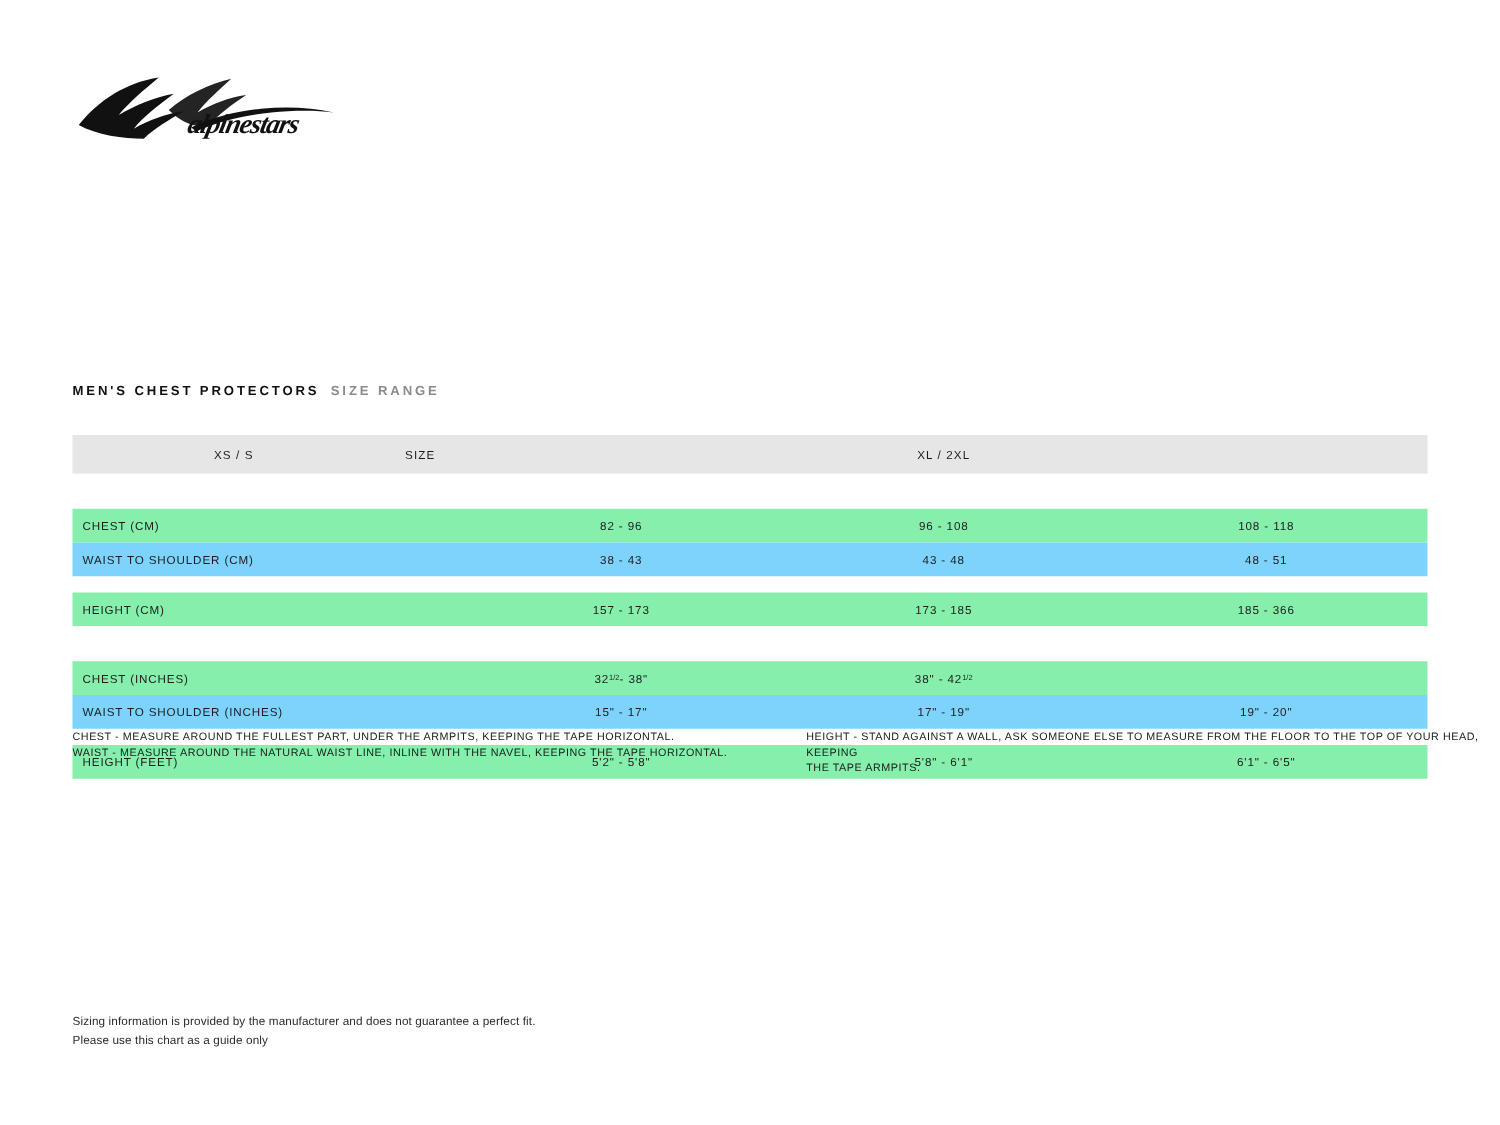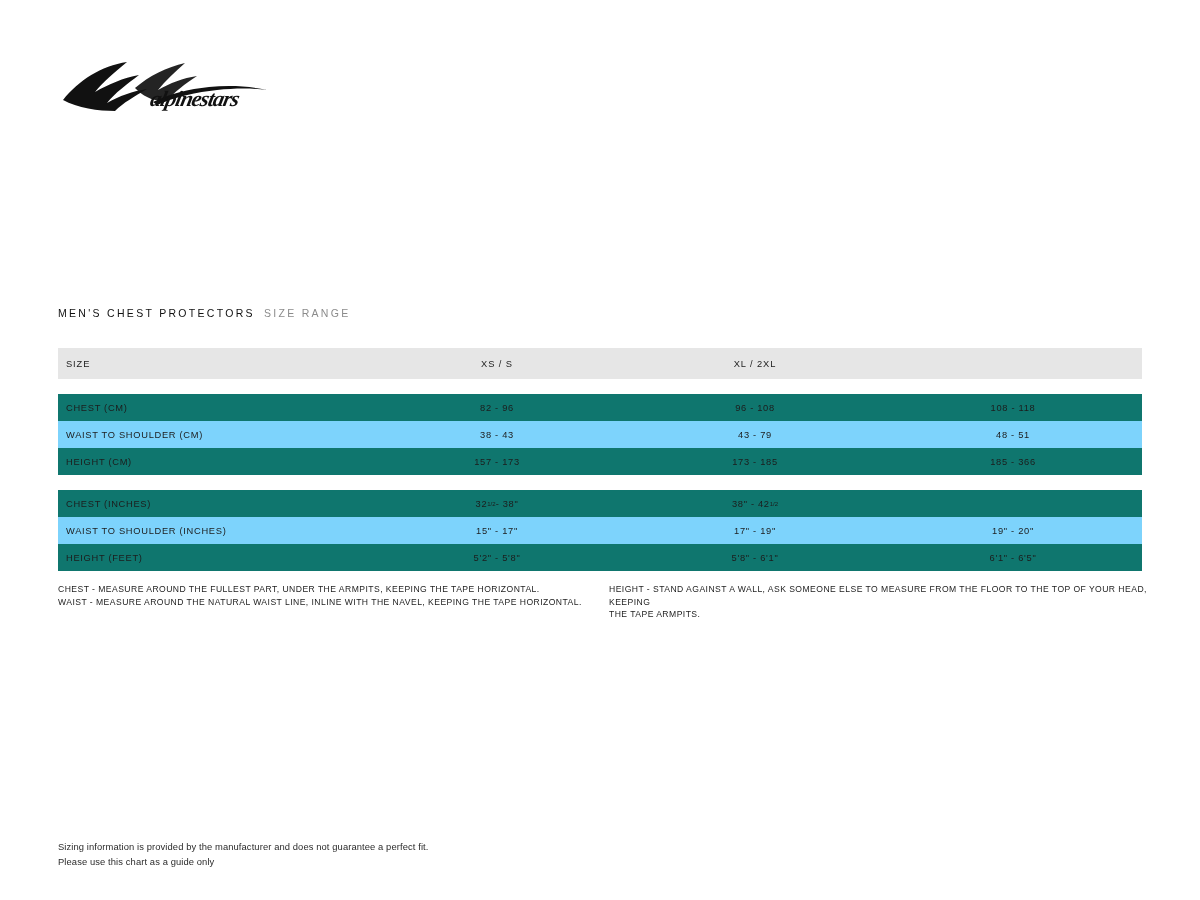--- a/index.html
+++ b/index.html
@@ -30,27 +30,27 @@
   .title-row {
     position: absolute;
     left: 58px;
     top: 307px;
     display: flex;
     align-items: baseline;
     gap: 9px;
   }
   .title-main {
     font-size: 10.5px;
-    font-weight: normal;
+    font-weight: bold;
     letter-spacing: 2.3px;
     color: #111;
   }
   .title-sub {
     font-size: 10.5px;
-    font-weight: normal;
+    font-weight: bold;
     letter-spacing: 2.3px;
     color: #8b8b8b;
   }
 
   
   .table {
     position: absolute;
     left: 58px;
     top: 348px;
     width: 1084px;
@@ -58,21 +58,22 @@
   .row {
     display: flex;
     width: 100%;
     box-sizing: border-box;
   }
   .row.head {
     background: #e6e6e6;
     height: 31px;
   }
   .row.shaded {
-    background: #0f766e;
+    background: #86efac;
+    margin-top: 13px;
   }
   .row.plain {
     background: #7dd3fc;
   }
   .row.data {
     height: 27px;
   }
   .cell {
     display: flex;
     align-items: center;
@@ -108,27 +109,27 @@
   
   .notes {
     position: absolute;
     top: 583px;
     font-size: 8.6px;
     line-height: 12.6px;
     letter-spacing: 0.45px;
     color: #1c1c1c;
   }
   .notes-left { left: 58px; width: 540px; }
-  .notes-right { left: 609px; width: 540px; }
+  .notes-right { left: 645px; width: 540px; }
 
   
   .disclaimer {
     position: absolute;
     left: 58px;
-    top: 840px;
+    top: 810px;
     font-size: 9.4px;
     line-height: 14.5px;
     color: #2b2b2b;
     letter-spacing: 0.1px;
   }
 </style>
 </head>
 <body>
 
 <div class="logo-wrap">
@@ -147,38 +148,38 @@
 </div>
 
 <div class="title-row">
   <span class="title-main">MEN'S CHEST PROTECTORS</span>
   <span class="title-sub">SIZE RANGE</span>
 </div>
 
 <div class="table">
 
   <div class="row head">
+    <div class="cell c-val">XS / S</div>
     <div class="cell c-label">SIZE</div>
-    <div class="cell c-val">XS / S</div>
     <div class="cell c-val">XL / 2XL</div>
   </div>
 
   <div class="spacer"></div>
 
   <div class="row data shaded">
     <div class="cell c-label">CHEST (CM)</div>
     <div class="cell c-val">82 - 96</div>
     <div class="cell c-val">96 - 108</div>
     <div class="cell c-val">108 - 118</div>
   </div>
 
   <div class="row data plain">
     <div class="cell c-label">WAIST TO SHOULDER (CM)</div>
     <div class="cell c-val">38 - 43</div>
-    <div class="cell c-val">43 - 79</div>
+    <div class="cell c-val">43 - 48</div>
     <div class="cell c-val">48 - 51</div>
   </div>
 
   <div class="row data shaded">
     <div class="cell c-label">HEIGHT (CM)</div>
     <div class="cell c-val">157 - 173</div>
     <div class="cell c-val">173 - 185</div>
     <div class="cell c-val">185 - 366</div>
   </div>
 

